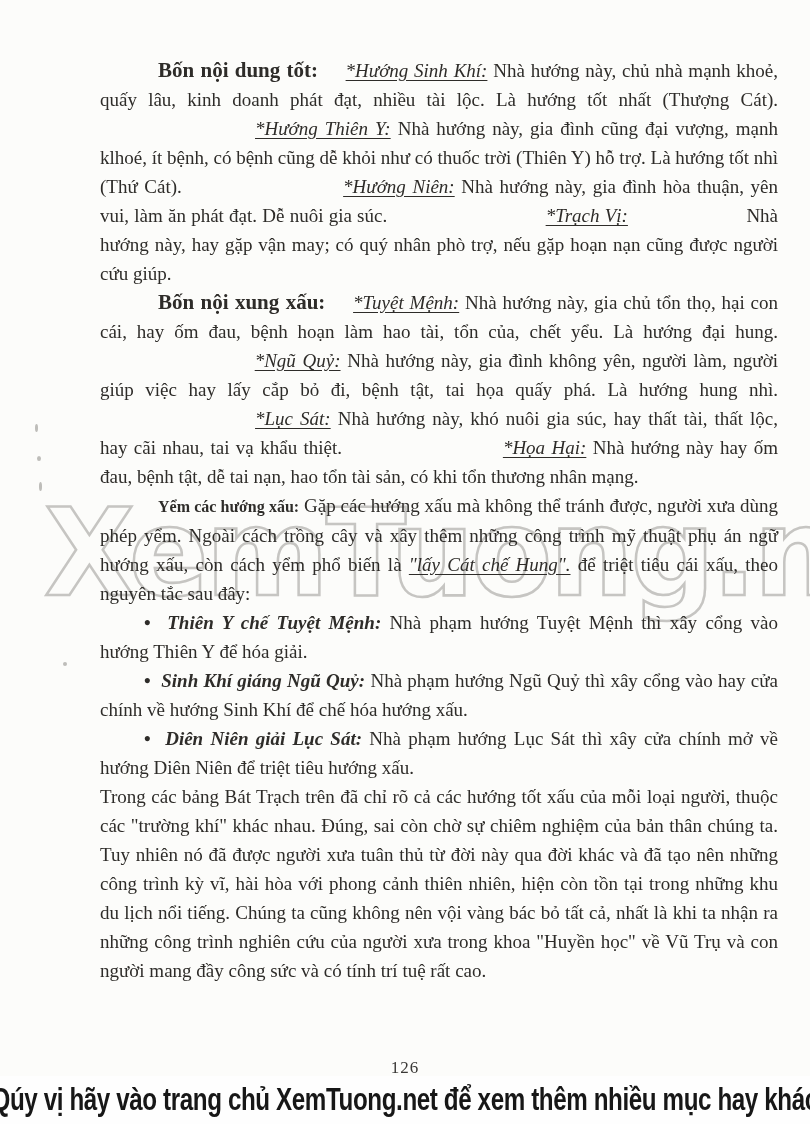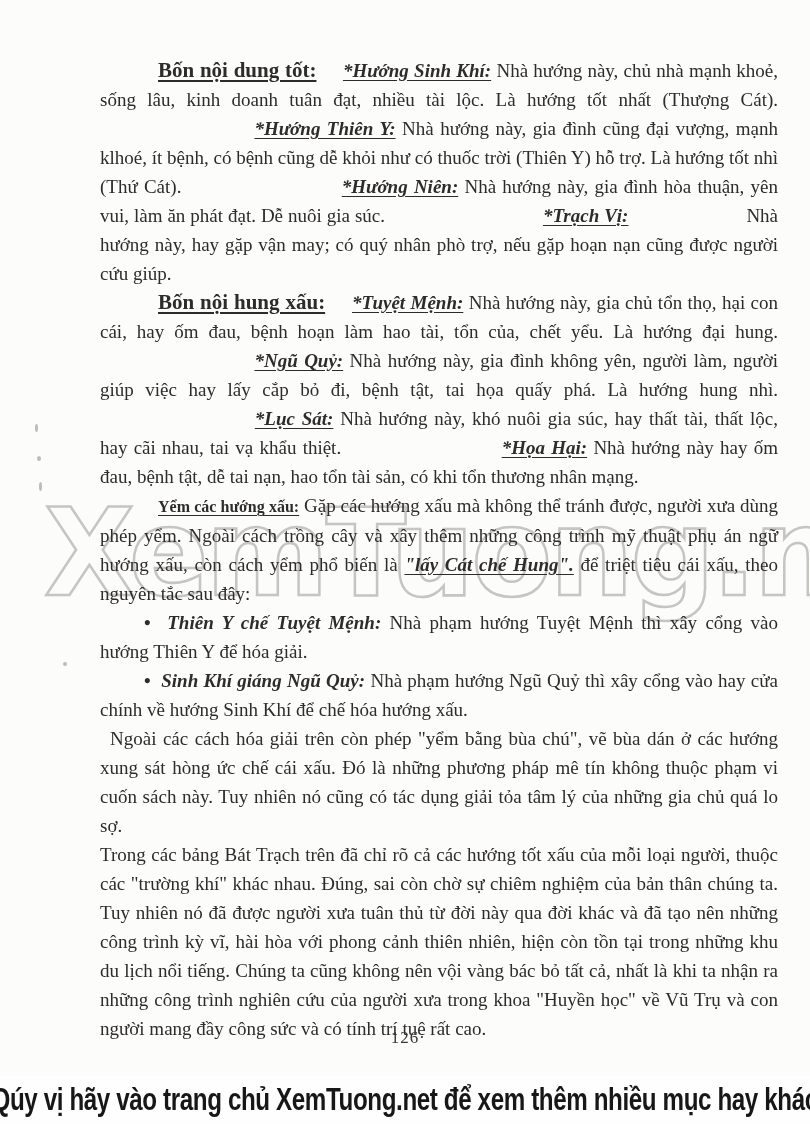--- a/index.html
+++ b/index.html
@@ -32,43 +32,42 @@
     padding:56px 32px 0 100px;
     font-size:19px;
     line-height:29px;
     text-align:justify;
   }
   .doc p{margin:0;}
   .sec{text-indent:58px;}
   .h{
     font-weight:bold;
     font-size:21px;
-    text-decoration:underline;
     text-underline-offset:3px;
   }
   .h2{font-size:16px;}
   .term{
-    font-weight:bold;
+    font-weight:normal;
     font-style:italic;
     text-decoration:underline;
     text-underline-offset:3px;
   }
   .gap{display:inline-block;height:2px;}
   .gs{width:16px;}
   .ge{width:148px;}
   .gm{width:108px;}
   .bullet{text-indent:44px;}
   .bterm{font-weight:bold;font-style:italic;}
   .bullet::before{content:"\2022\00a0";font-weight:bold;}
   .plain.p1{text-indent:10px;}
   .plain.p2{text-indent:0;}
   
   .pageno{
     position:absolute;z-index:1;
-    left:0;right:0;top:1028px;
+    left:0;right:0;top:1058px;
     text-align:center;
     font-size:17px;color:#3a3836;
     letter-spacing:1px;
   }
   .footer{
     position:absolute;z-index:2;
     left:0;right:0;bottom:0;height:48px;
     background:#fefefe;
     display:flex;align-items:center;justify-content:center;
   }
@@ -95,35 +94,35 @@
 <div class="page">
 
   <div class="watermark">XemTuong.net</div>
 
   <div class="doc">
 
     <p class="sec">
       <span class="h">Bốn nội dung tốt:</span>
       <span class="gap gs"></span>
       <span class="term">*Hướng Sinh Khí:</span>
-      <span>Nhà hướng này, chủ nhà mạnh khoẻ, sống lâu, kinh doanh tuân đạt, nhiều tài lộc. Là hướng tốt nhất (Thượng Cát).</span>
+      <span>Nhà hướng này, chủ nhà mạnh khoẻ, quấy lâu, kinh doanh phát đạt, nhiều tài lộc. Là hướng tốt nhất (Thượng Cát).</span>
       <span class="gap ge"></span>
       <span class="term">*Hướng Thiên Y:</span>
       <span>Nhà hướng này, gia đình cũng đại vượng, mạnh klhoé, ít bệnh, có bệnh cũng dễ khỏi như có thuốc trời (Thiên Y) hỗ trợ. Là hướng tốt nhì (Thứ Cát).</span>
       <span class="gap ge"></span>
       <span class="term">*Hướng Niên:</span>
       <span>Nhà hướng này, gia đình hòa thuận, yên vui, làm ăn phát đạt. Dễ nuôi gia súc.</span>
       <span class="gap ge"></span>
       <span class="term">*Trạch Vị:</span>
       <span class="gap gm"></span>
       <span>Nhà hướng này, hay gặp vận may; có quý nhân phò trợ, nếu gặp hoạn nạn cũng được người cứu giúp.</span>
     </p>
 
     <p class="sec">
-      <span class="h">Bốn nội hung xấu:</span>
+      <span class="h">Bốn nội xung xấu:</span>
       <span class="gap gs"></span>
       <span class="term">*Tuyệt Mệnh:</span>
       <span>Nhà hướng này, gia chủ tổn thọ, hại con cái, hay ốm đau, bệnh hoạn làm hao tài, tổn của, chết yểu. Là hướng đại hung.</span>
       <span class="gap ge"></span>
       <span class="term">*Ngũ Quỷ:</span>
       <span>Nhà hướng này, gia đình không yên, người làm, người giúp việc hay lấy cắp bỏ đi, bệnh tật, tai họa quấy phá. Là hướng hung nhì.</span>
       <span class="gap ge"></span>
       <span class="term">*Lục Sát:</span>
       <span>Nhà hướng này, khó nuôi gia súc, hay thất tài, thất lộc, hay cãi nhau, tai vạ khẩu thiệt.</span>
       <span class="gap ge"></span>
@@ -139,22 +138,25 @@
     </p>
 
     <p class="bullet">
       <span class="bterm">Thiên Y chế Tuyệt Mệnh:</span>
       <span>Nhà phạm hướng Tuyệt Mệnh thì xây cổng vào hướng Thiên Y để hóa giải.</span>
     </p>
     <p class="bullet">
       <span class="bterm">Sinh Khí giáng Ngũ Quỷ:</span>
       <span>Nhà phạm hướng Ngũ Quỷ thì xây cổng vào hay cửa chính về hướng Sinh Khí để chế hóa hướng xấu.</span>
     </p>
+    <p class="bullet">
+      <span class="bterm">Diên Niên giải Lục Sát:</span>
+      <span>Nhà phạm hướng Lục Sát thì xây cửa chính mở về hướng Diên Niên để triệt tiêu hướng xấu.</span>
+    </p>
 
-    <p class="plain p1">Ngoài các cách hóa giải trên còn phép "yểm bằng bùa chú", vẽ bùa dán ở các hướng xung sát hòng ức chế cái xấu. Đó là những phương pháp mê tín không thuộc phạm vi cuốn sách này. Tuy nhiên nó cũng có tác dụng giải tỏa tâm lý của những gia chủ quá lo sợ.</p>
     <p class="plain p2">Trong các bảng Bát Trạch trên đã chỉ rõ cả các hướng tốt xấu của mỗi loại người, thuộc các "trường khí" khác nhau. Đúng, sai còn chờ sự chiêm nghiệm của bản thân chúng ta. Tuy nhiên nó đã được người xưa tuân thủ từ đời này qua đời khác và đã tạo nên những công trình kỳ vĩ, hài hòa với phong cảnh thiên nhiên, hiện còn tồn tại trong những khu du lịch nổi tiếng. Chúng ta cũng không nên vội vàng bác bỏ tất cả, nhất là khi ta nhận ra những công trình nghiên cứu của người xưa trong khoa "Huyền học" về Vũ Trụ và con người mang đầy công sức và có tính trí tuệ rất cao.</p>
 
   </div>
 
   <div class="pageno">126</div>
 
   <div class="speck s1"></div>
   <div class="speck s2"></div>
   <div class="speck s3"></div>
   <div class="speck s4"></div>

